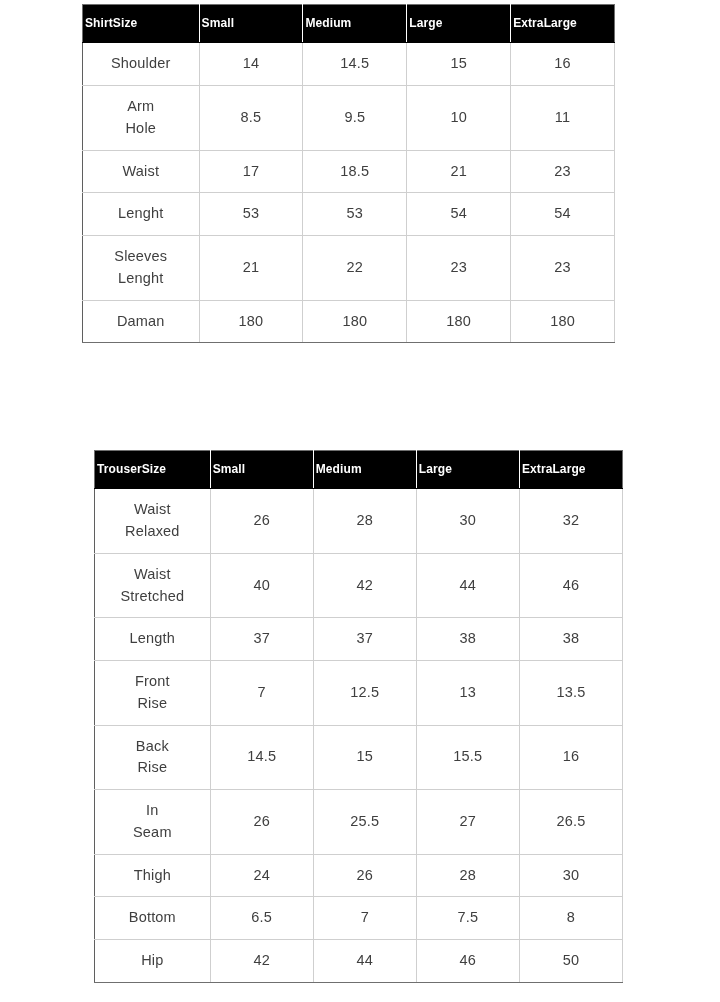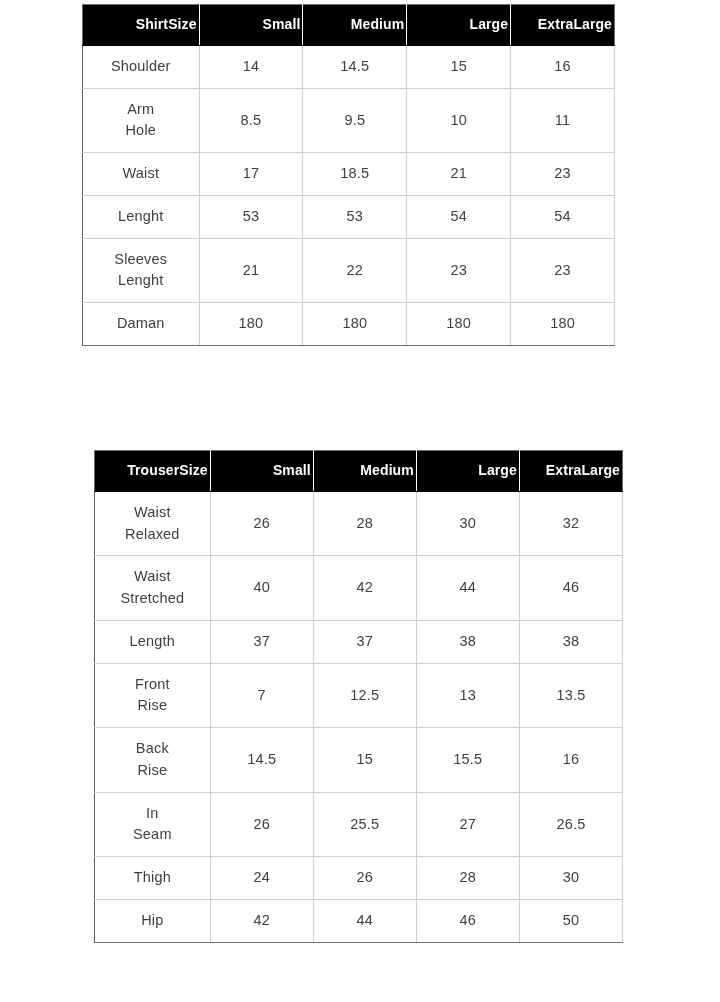--- a/index.html
+++ b/index.html
@@ -38,23 +38,23 @@
     left: 82px;
     top: 450px;
     width: 529px;
     padding-left: 12px;
   }
   .size-table { width: 100%; }
   .size-table th {
     background: #000000;
     color: #ffffff;
     font-weight: bold;
-    font-size: 14px;
+    font-size: 12px;
     line-height: 1.28;
-    text-align: right;
+    text-align: left;
     padding: 11px 2px;
     border-right: 1px solid #ffffff;
     border-bottom: 1px solid #000000;
     letter-spacing: 0.1px;
   }
   .size-table th:last-child { border-right: none; }
   .size-table td {
     text-align: center;
     font-size: 14.5px;
     line-height: 1.5;
@@ -216,20 +216,27 @@
             <td>26.5</td>
           </tr>
           <tr>
             <td class="label-cell">Thigh</td>
             <td>24</td>
             <td>26</td>
             <td>28</td>
             <td>30</td>
           </tr>
           <tr>
+            <td class="label-cell">Bottom</td>
+            <td>6.5</td>
+            <td>7</td>
+            <td>7.5</td>
+            <td>8</td>
+          </tr>
+          <tr>
             <td class="label-cell">Hip</td>
             <td>42</td>
             <td>44</td>
             <td>46</td>
             <td>50</td>
           </tr>
         </tbody>
     </table>
   </div>
 

